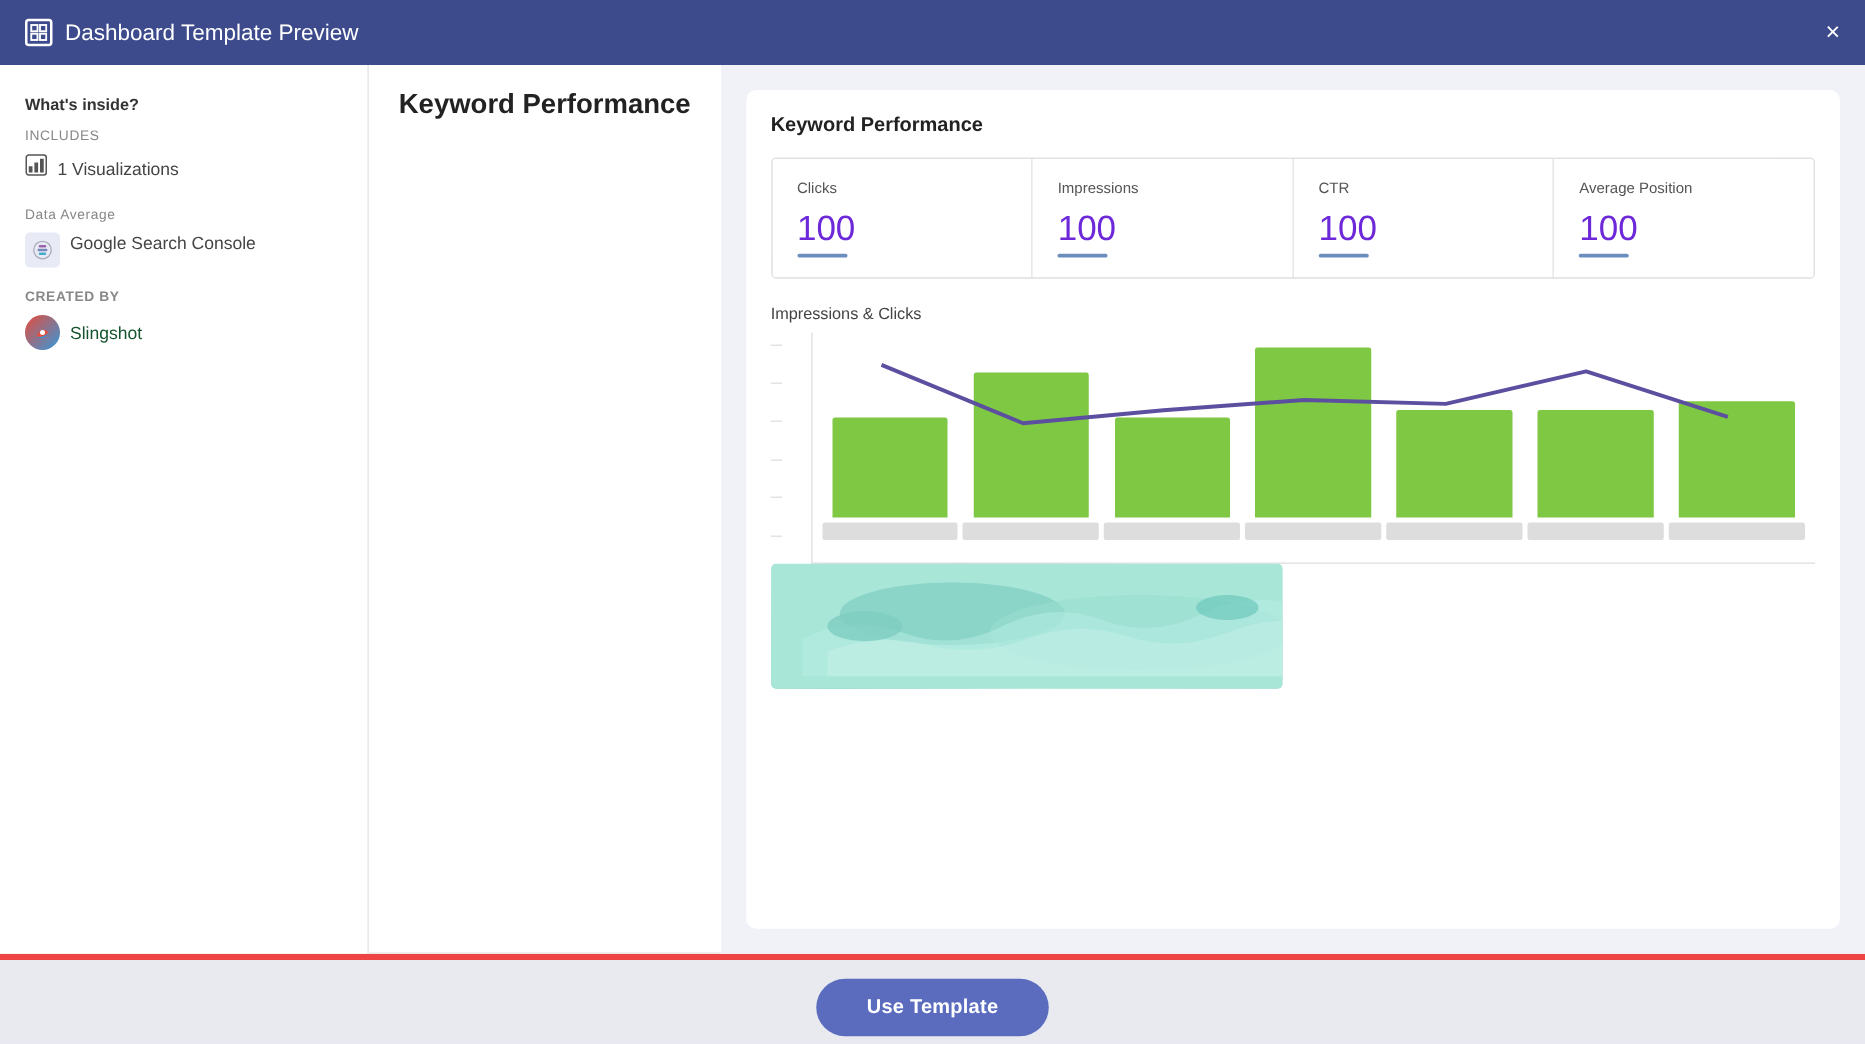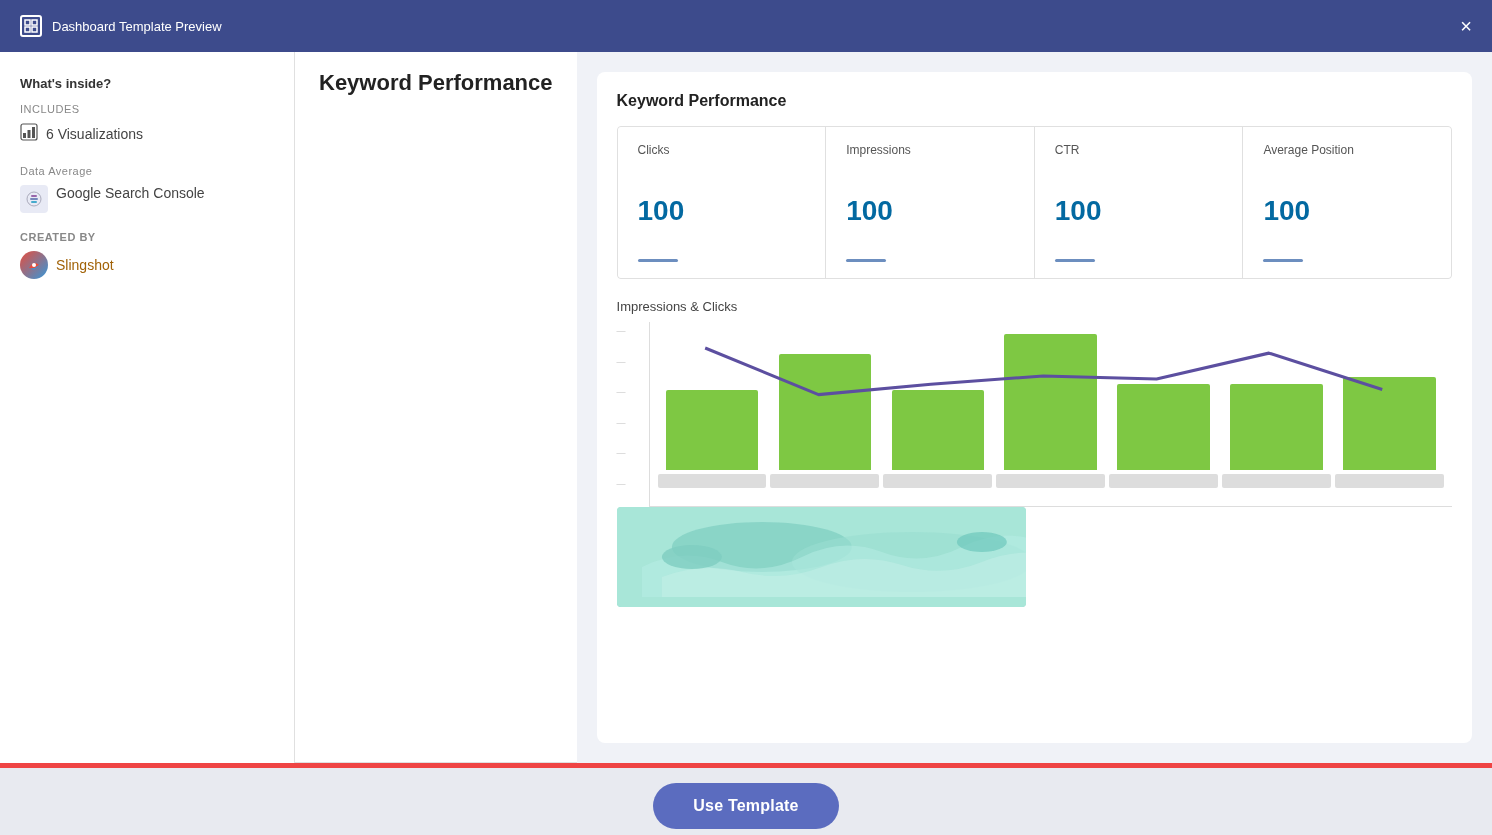--- a/index.html
+++ b/index.html
@@ -9,21 +9,21 @@
     .header {
       background: #3d4b8c;
       color: white;
       height: 52px;
       display: flex;
       align-items: center;
       justify-content: space-between;
       padding: 0 20px;
     }
     .header-left { display: flex; align-items: center; gap: 10px; }
-    .header-title { font-size: 13px; font-weight: 500; }
+    .header-title { font-size: 18px; font-weight: 500; }
     .header-icon { width: 22px; height: 22px; border: 2px solid white; border-radius: 3px; display: flex; align-items: center; justify-content: center; }
     .close-btn { cursor: pointer; font-size: 20px; color: white; background: none; border: none; }
 
     
     .main-container {
       display: flex;
       height: calc(835px - 52px - 72px);
       background: #e8eaf0;
     }
 
@@ -36,21 +36,21 @@
       flex-shrink: 0;
     }
     .sidebar-section-title { font-size: 13px; font-weight: 700; color: #333; margin-bottom: 12px; }
     .includes-label { font-size: 11px; color: #888; text-transform: uppercase; margin-bottom: 8px; letter-spacing: 0.5px; }
     .viz-count { display: flex; align-items: center; gap: 8px; font-size: 14px; color: #444; margin-bottom: 20px; }
     .viz-icon { color: #555; font-size: 16px; }
     .data-source-label { font-size: 11px; color: #888; margin-bottom: 8px; letter-spacing: 0.5px; }
     .data-source-value { display: flex; align-items: flex-start; gap: 8px; font-size: 14px; color: #444; margin-bottom: 18px; }
     .gsc-icon { width: 28px; height: 28px; background: #e8eaf5; border-radius: 4px; display: flex; align-items: center; justify-content: center; font-size: 14px; }
     .created-by-label { font-size: 11px; color: #888; text-transform: uppercase; margin-bottom: 8px; letter-spacing: 0.5px; font-weight: bold; }
-    .created-by-value { display: flex; align-items: center; gap: 8px; font-size: 14px; color: #a16207; }
+    .created-by-value { display: flex; align-items: center; gap: 8px; font-size: 14px; color: #14532d; }
     .slingshot-icon { width: 28px; height: 28px; border-radius: 50%; background: linear-gradient(135deg, #e74c3c, #3498db); display: flex; align-items: center; justify-content: center; font-size: 12px; }
 
     
     .preview-area {
       flex: 1;
       overflow: hidden;
       display: flex;
       background: #f0f2f7;
     }
     .preview-title-bar {
@@ -86,24 +86,23 @@
       border-radius: 4px;
       overflow: hidden;
       margin-bottom: 20px;
     }
     .metric-card {
       background: white;
       padding: 16px 20px;
       display: flex;
       flex-direction: column;
       align-items: flex-start;
-      gap: 28px;
     }
     .metric-label { font-size: 12px; color: #555; margin-bottom: 10px; }
-    .metric-value { font-size: 28px; font-weight: 700; color: #0369a1; }
+    .metric-value { font-size: 28px; font-weight: 400; color: #6d28d9; }
     .metric-underline { width: 40px; height: 3px; background: #6c8ebf; margin-top: 4px; border-radius: 2px; }
 
     
     .chart-section { }
     .chart-title { font-size: 13px; color: #444; font-weight: 500; margin-bottom: 8px; }
 
     
     .bottom-charts { display: grid; grid-template-columns: 1fr 1fr; gap: 16px; }
     .bottom-chart { }
     .bottom-chart-title { font-size: 13px; color: #444; font-weight: 500; margin-bottom: 8px; }
@@ -168,21 +167,21 @@
     <div class="includes-label">INCLUDES</div>
     <div class="viz-count">
       <span class="viz-icon">
         <svg width="18" height="18" viewBox="0 0 18 18" fill="none">
           <rect x="1" y="1" width="16" height="16" rx="2" stroke="#555" stroke-width="1.2" fill="none"></rect>
           <rect x="3" y="10" width="3" height="5" fill="#555"></rect>
           <rect x="7.5" y="7" width="3" height="8" fill="#555"></rect>
           <rect x="12" y="4" width="3" height="11" fill="#555"></rect>
         </svg>
       </span>
-      <span>6 Visualizations</span>
+      <span>1 Visualizations</span>
     </div>
 
     <div class="data-source-label">Data Average</div>
     <div class="data-source-value">
       <div class="gsc-icon">
         <svg width="18" height="18" viewBox="0 0 18 18">
           <circle cx="9" cy="9" r="7" fill="#e8eaf5" stroke="#aab" stroke-width="1"></circle>
           <rect x="5" y="8" width="8" height="2" rx="1" fill="#7788bb"></rect>
           <rect x="6" y="5" width="6" height="2" rx="1" fill="#9966aa"></rect>
           <rect x="6" y="11" width="6" height="2" rx="1" fill="#44aacc"></rect>

